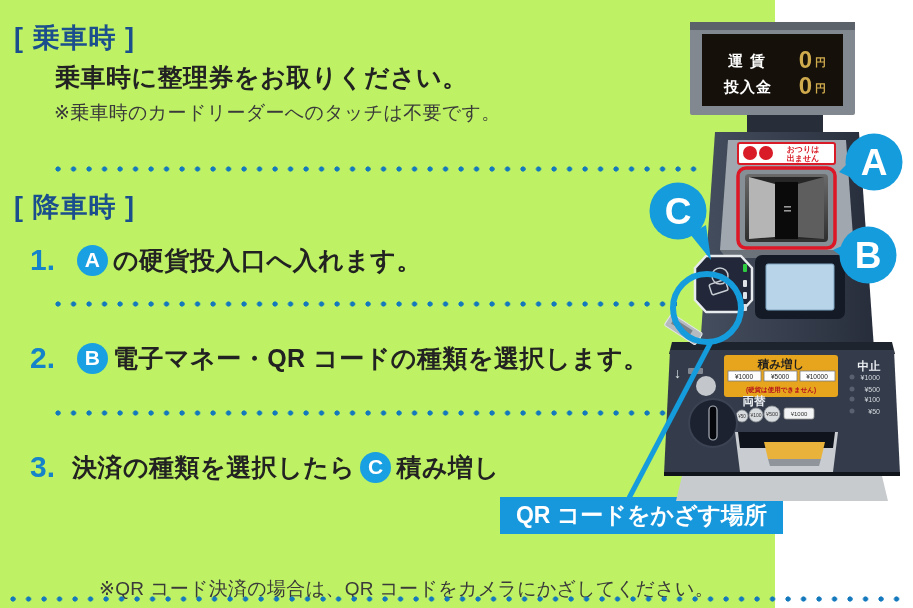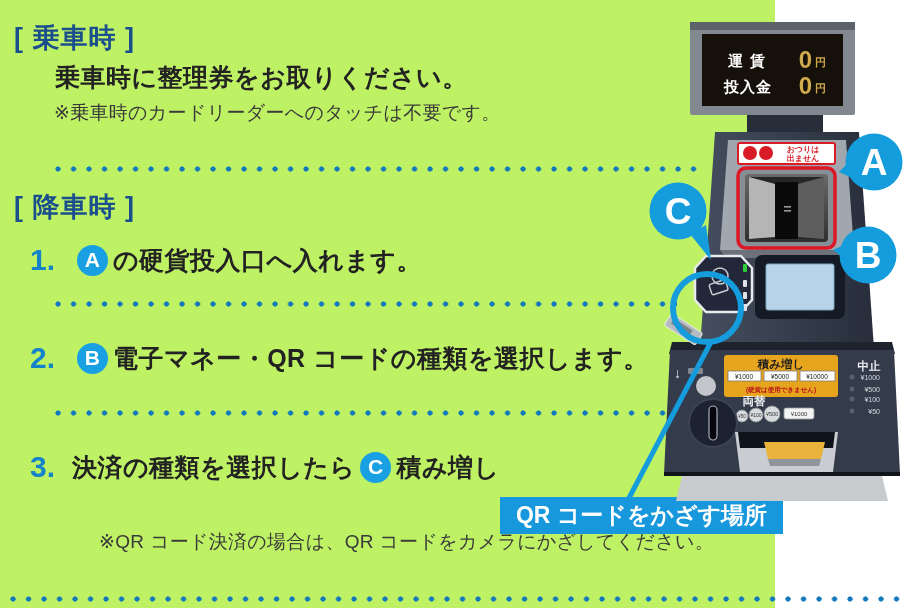--- a/index.html
+++ b/index.html
@@ -84,21 +84,21 @@
 
   <div class="abs step" style="left:30px;top:450px;">
     <span class="step-num">3.</span>
     <span class="step-text">
       <span>決済の種類を選択したら</span>
       <span class="badge">C</span>
       <span>積み増し</span>
     </span>
   </div>
 
-  <div class="abs note-line" style="left:99px;top:529px;">※QR コード決済の場合は、QR コードをカメラにかざしてください。</div>
+  <div class="abs note-line" style="left:99px;top:576px;">※QR コード決済の場合は、QR コードをカメラにかざしてください。</div>
 
   <div class="abs dots" style="left:10px;top:596px;width:895px;"></div>
 
   <div class="abs qr-label" style="left:500px;top:497px;width:283px;height:37px;">QR コードをかざす場所</div>
 
   <svg class="abs" style="left:612px;top:4px;" width="300" height="502" viewBox="0 0 300 502">
     <defs>
       <linearGradient id="bodyG" x1="0" y1="0" x2="1" y2="0">
         <stop offset="0" stop-color="#454e5e"></stop>
         <stop offset="0.55" stop-color="#353d4c"></stop>

